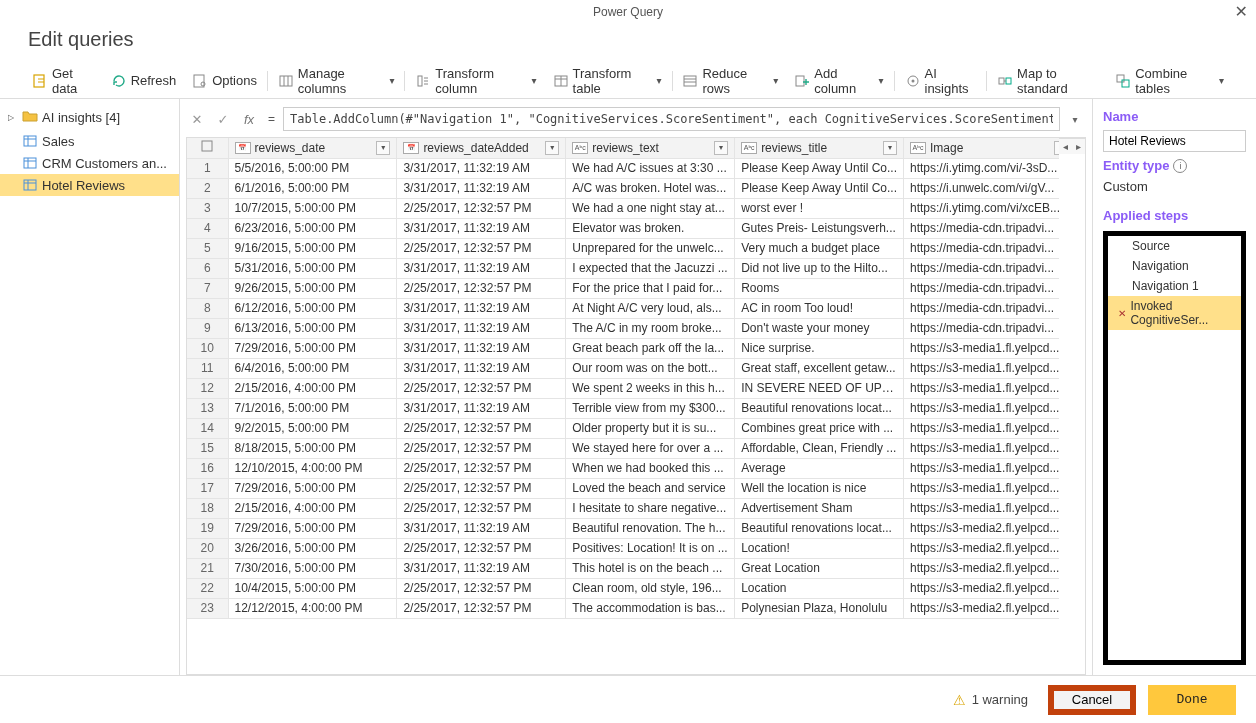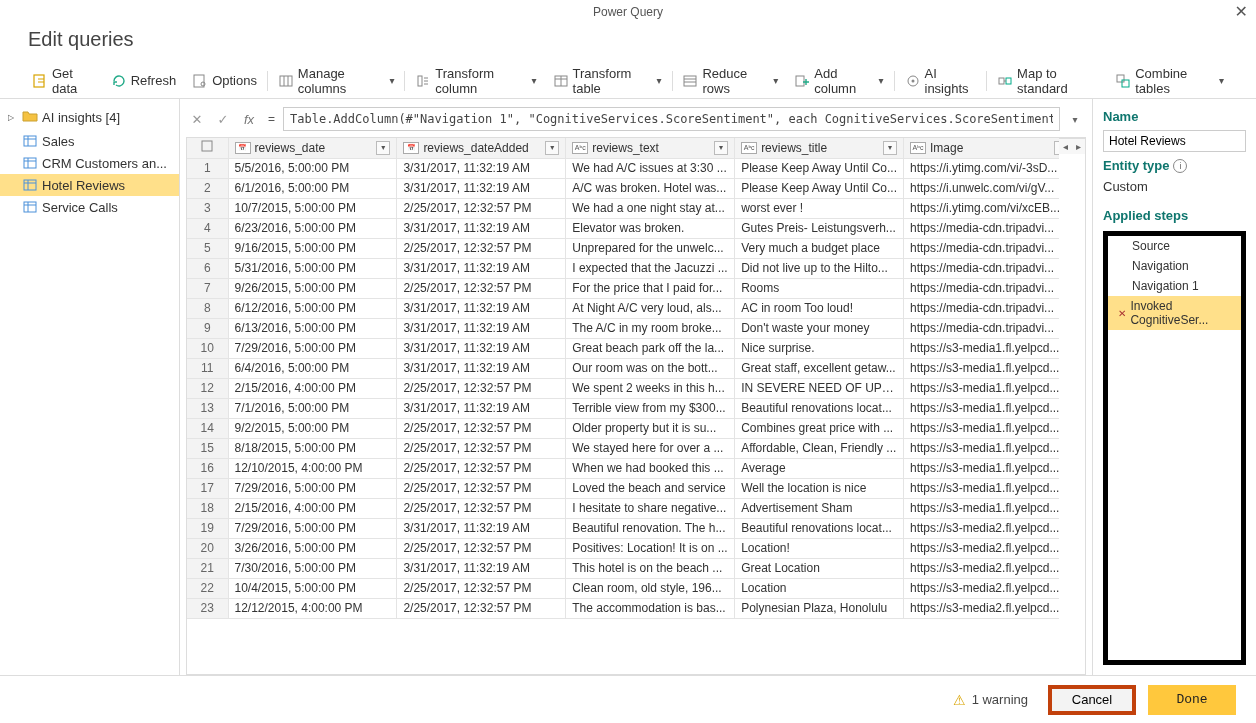--- a/index.html
+++ b/index.html
@@ -54,33 +54,33 @@
   col.c-title { width: 140px; }
   col.c-image { width: 142px; }
   col.c-score { width: 144px; }
   td.score { text-align: right; font-style: italic; background: #fffde6; }
   th.score-h { background: #ffe08a !important; }
   .hscroll { height: 16px; background:#f7f7f7; border-top:1px solid #ddd; position:relative; display:flex; align-items:center; }
   .hscroll .thumb { position:absolute; height:10px; background:#c7c7c7; border-radius:2px; }
 
   
   .settings { width: 164px; border-left: 1px solid #ddd; padding: 10px 10px; display: flex; flex-direction: column; gap: 6px; }
-  .settings .lbl { font-size: 13px; font-weight: 600; color: #0f766e; }
+  .settings .lbl { font-size: 13px; font-weight: 600; color: #8b5cf6; }
   .settings input.name { width: 100%; border: 1px solid #ccc; padding: 3px 5px; font-size: 12px; }
   .settings .ent-row { display: flex; align-items: center; gap: 4px; }
   .settings .infoicon { width: 14px; height: 14px; border: 1px solid #888; border-radius: 50%; display:inline-flex; align-items:center; justify-content:center; font-size:9px; color:#666; }
   .steps-box { border: 5px solid #000000; flex: 1; margin-top: 2px; overflow-y:auto; }
   .step { padding: 3px 10px; font-size: 12px; cursor: pointer; display:flex; align-items:center; gap:4px; }
   .step.selected { background: #ffe08a; }
 
   
   .footer { border-top: 1px solid #ddd; height: 48px; display: flex; align-items: center; justify-content: flex-end; gap: 12px; padding: 0 20px; }
   .footer .warning { color: #444; font-size: 13px; display:flex; align-items:center; gap:6px; margin-right:8px;}
   .footer .warnicon { color: #d8a300; font-size:14px; }
-  .footer button { min-width: 88px; height: 30px; border: 4px solid #c2410c; background: #f3f3f3; font-size: 13px; cursor: pointer; }
+  .footer button { min-width: 88px; height: 30px; border: 6px solid #c2410c; background: #f3f3f3; font-size: 13px; cursor: pointer; }
   .footer button.primary { background: #ffc83d; border-color: #ffc83d; color:#222;font-family:Liberation Mono, monospace; }
 
   
   svg.ic { width: 16px; height: 16px; }
   svg.ic12 { width: 12px; height: 12px; }
 </style>
 </head>
 <body>
 
 <div class="titlebar">
@@ -234,29 +234,20 @@
           <span>CRM Customers an...</span>
         </div>
         <div class="query selected">
           <span class="qicon">
             <svg class="ic" viewBox="0 0 16 16">
               <rect x="2" y="3" width="12" height="10" fill="none" stroke="#4a90d9"></rect>
               <path d="M2 6h12M6 3v10" stroke="#4a90d9"></path>
             </svg>
           </span>
           <span>Hotel Reviews</span>
-        </div>
-        <div class="query">
-          <span class="qicon">
-            <svg class="ic" viewBox="0 0 16 16">
-              <rect x="2" y="3" width="12" height="10" fill="none" stroke="#4a90d9"></rect>
-              <path d="M2 6h12M6 3v10" stroke="#4a90d9"></path>
-            </svg>
-          </span>
-          <span>Service Calls</span>
         </div>
       </div>
   </div>
 
   <div class="center">
     <div class="formula-row">
       <div class="fbtn">✕</div>
       <div class="fbtn">✓</div>
       <div class="fbtn fx">fx</div>
       <div class="eq">=</div>

